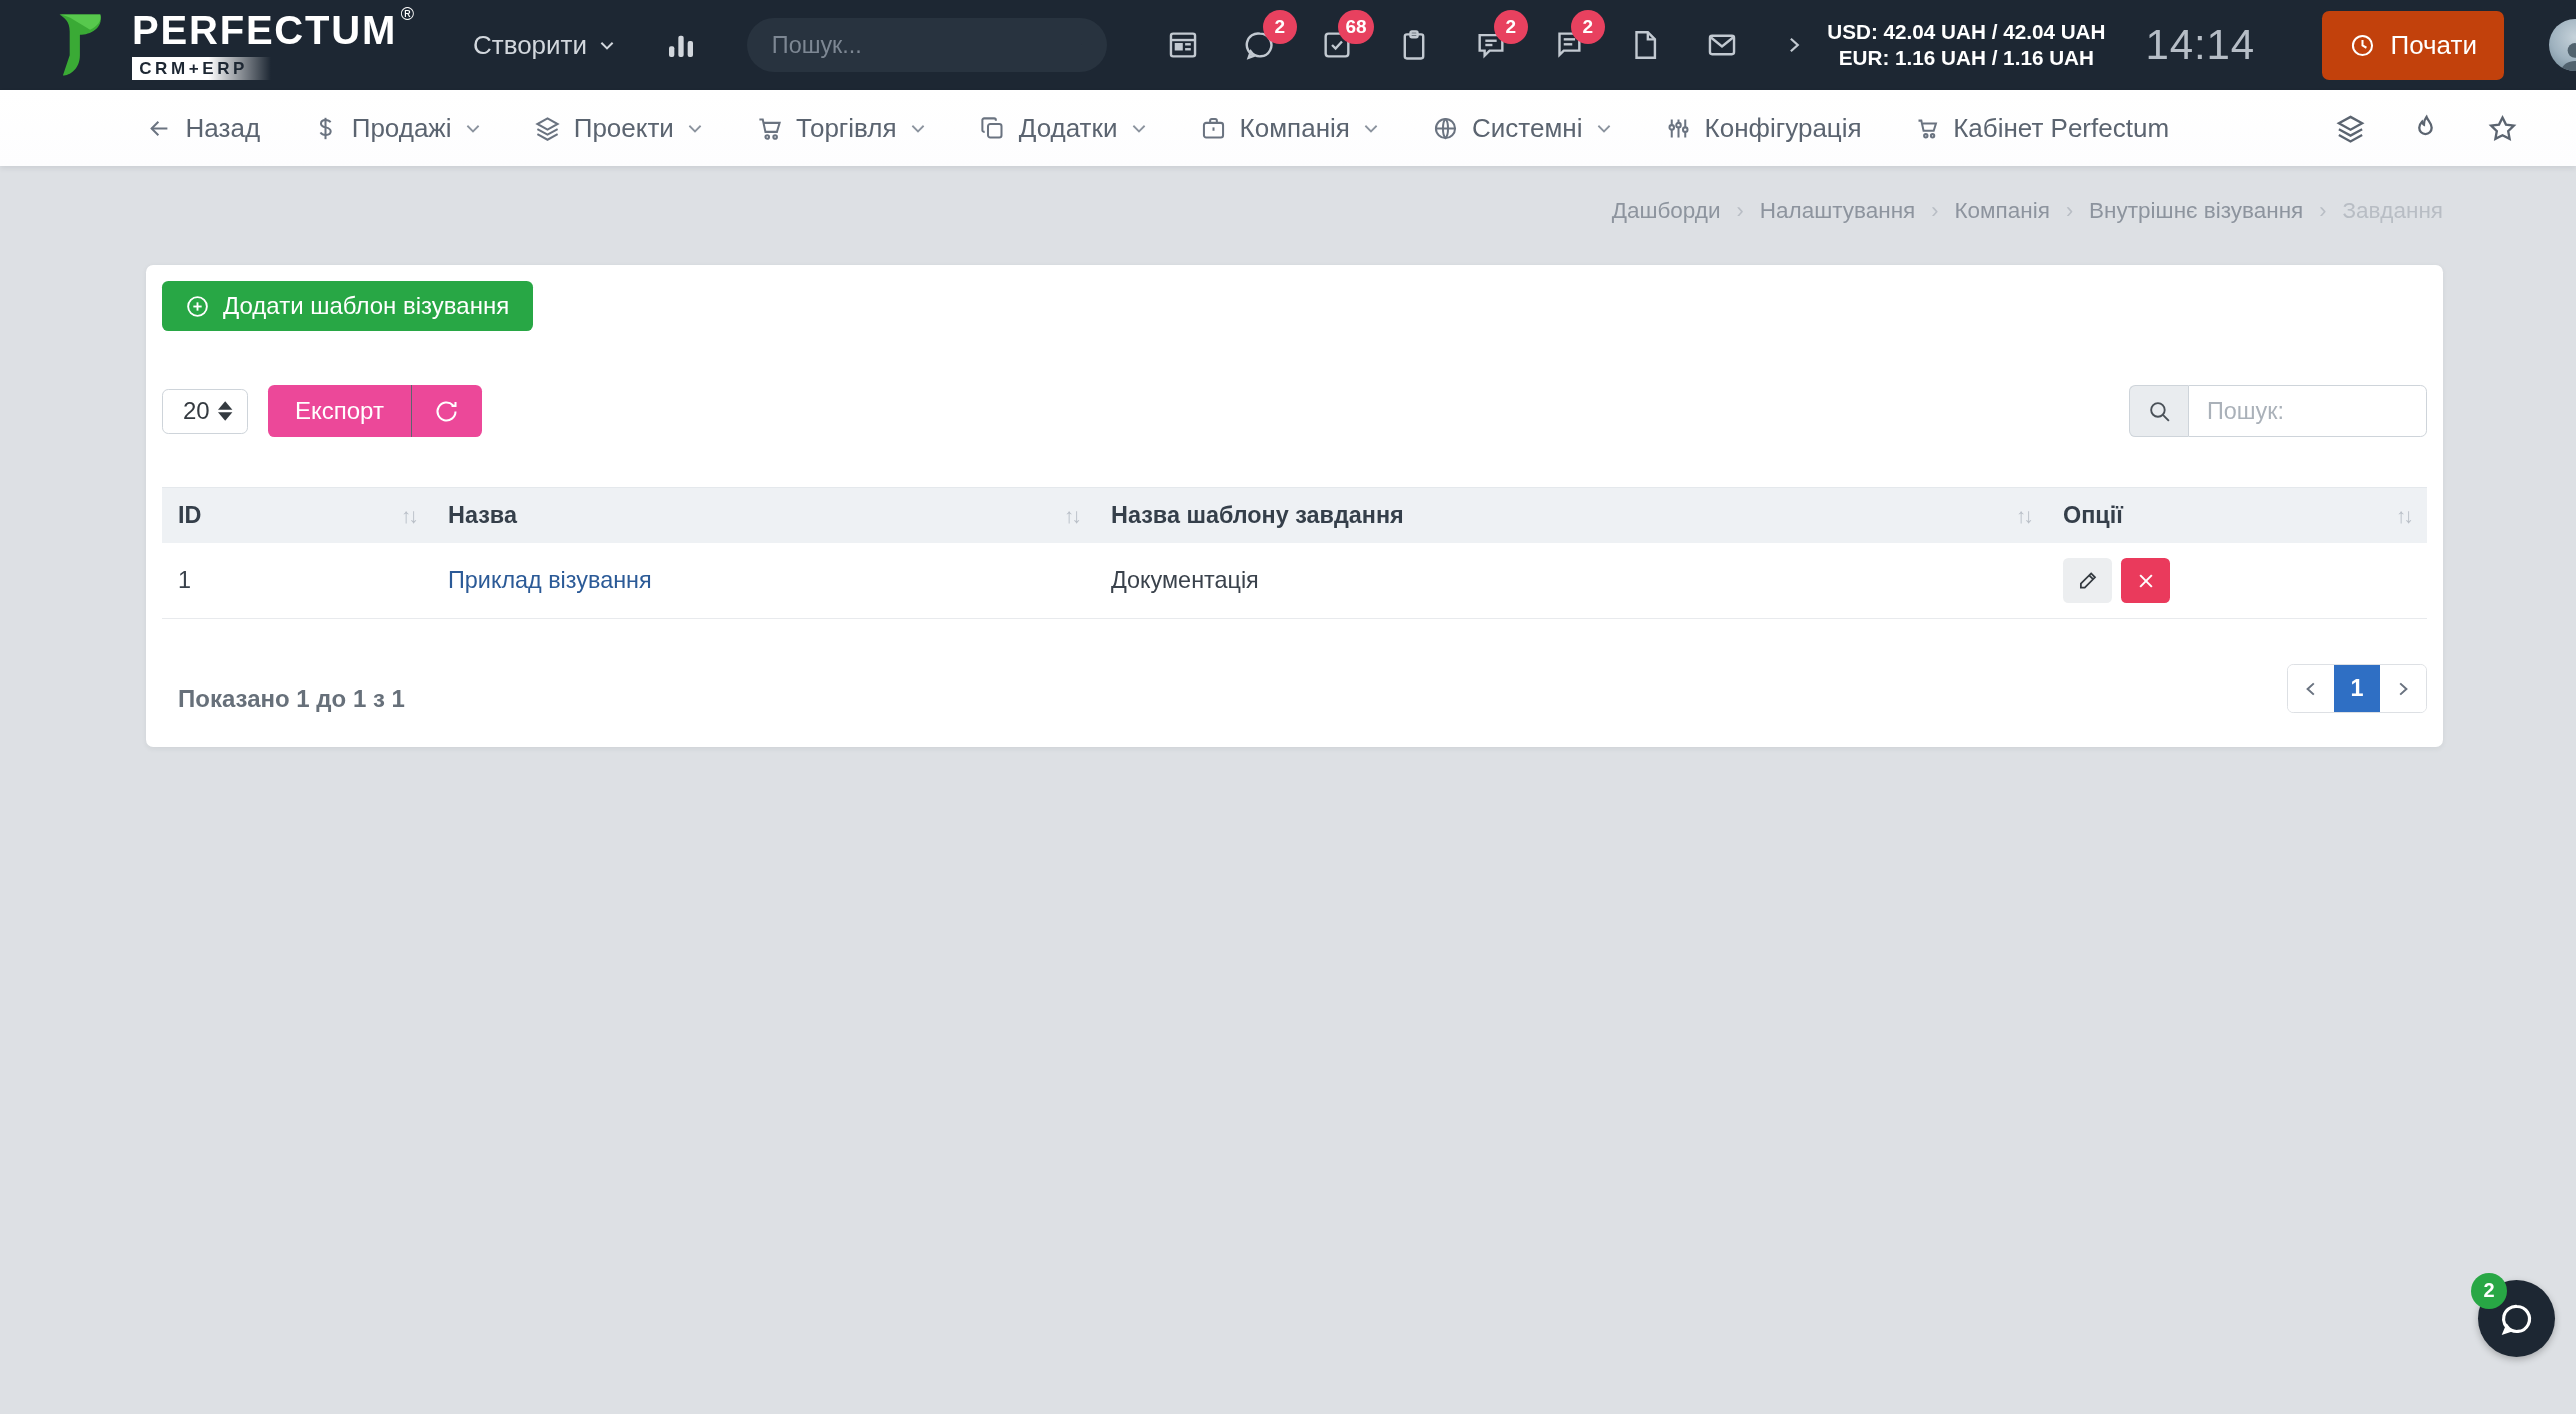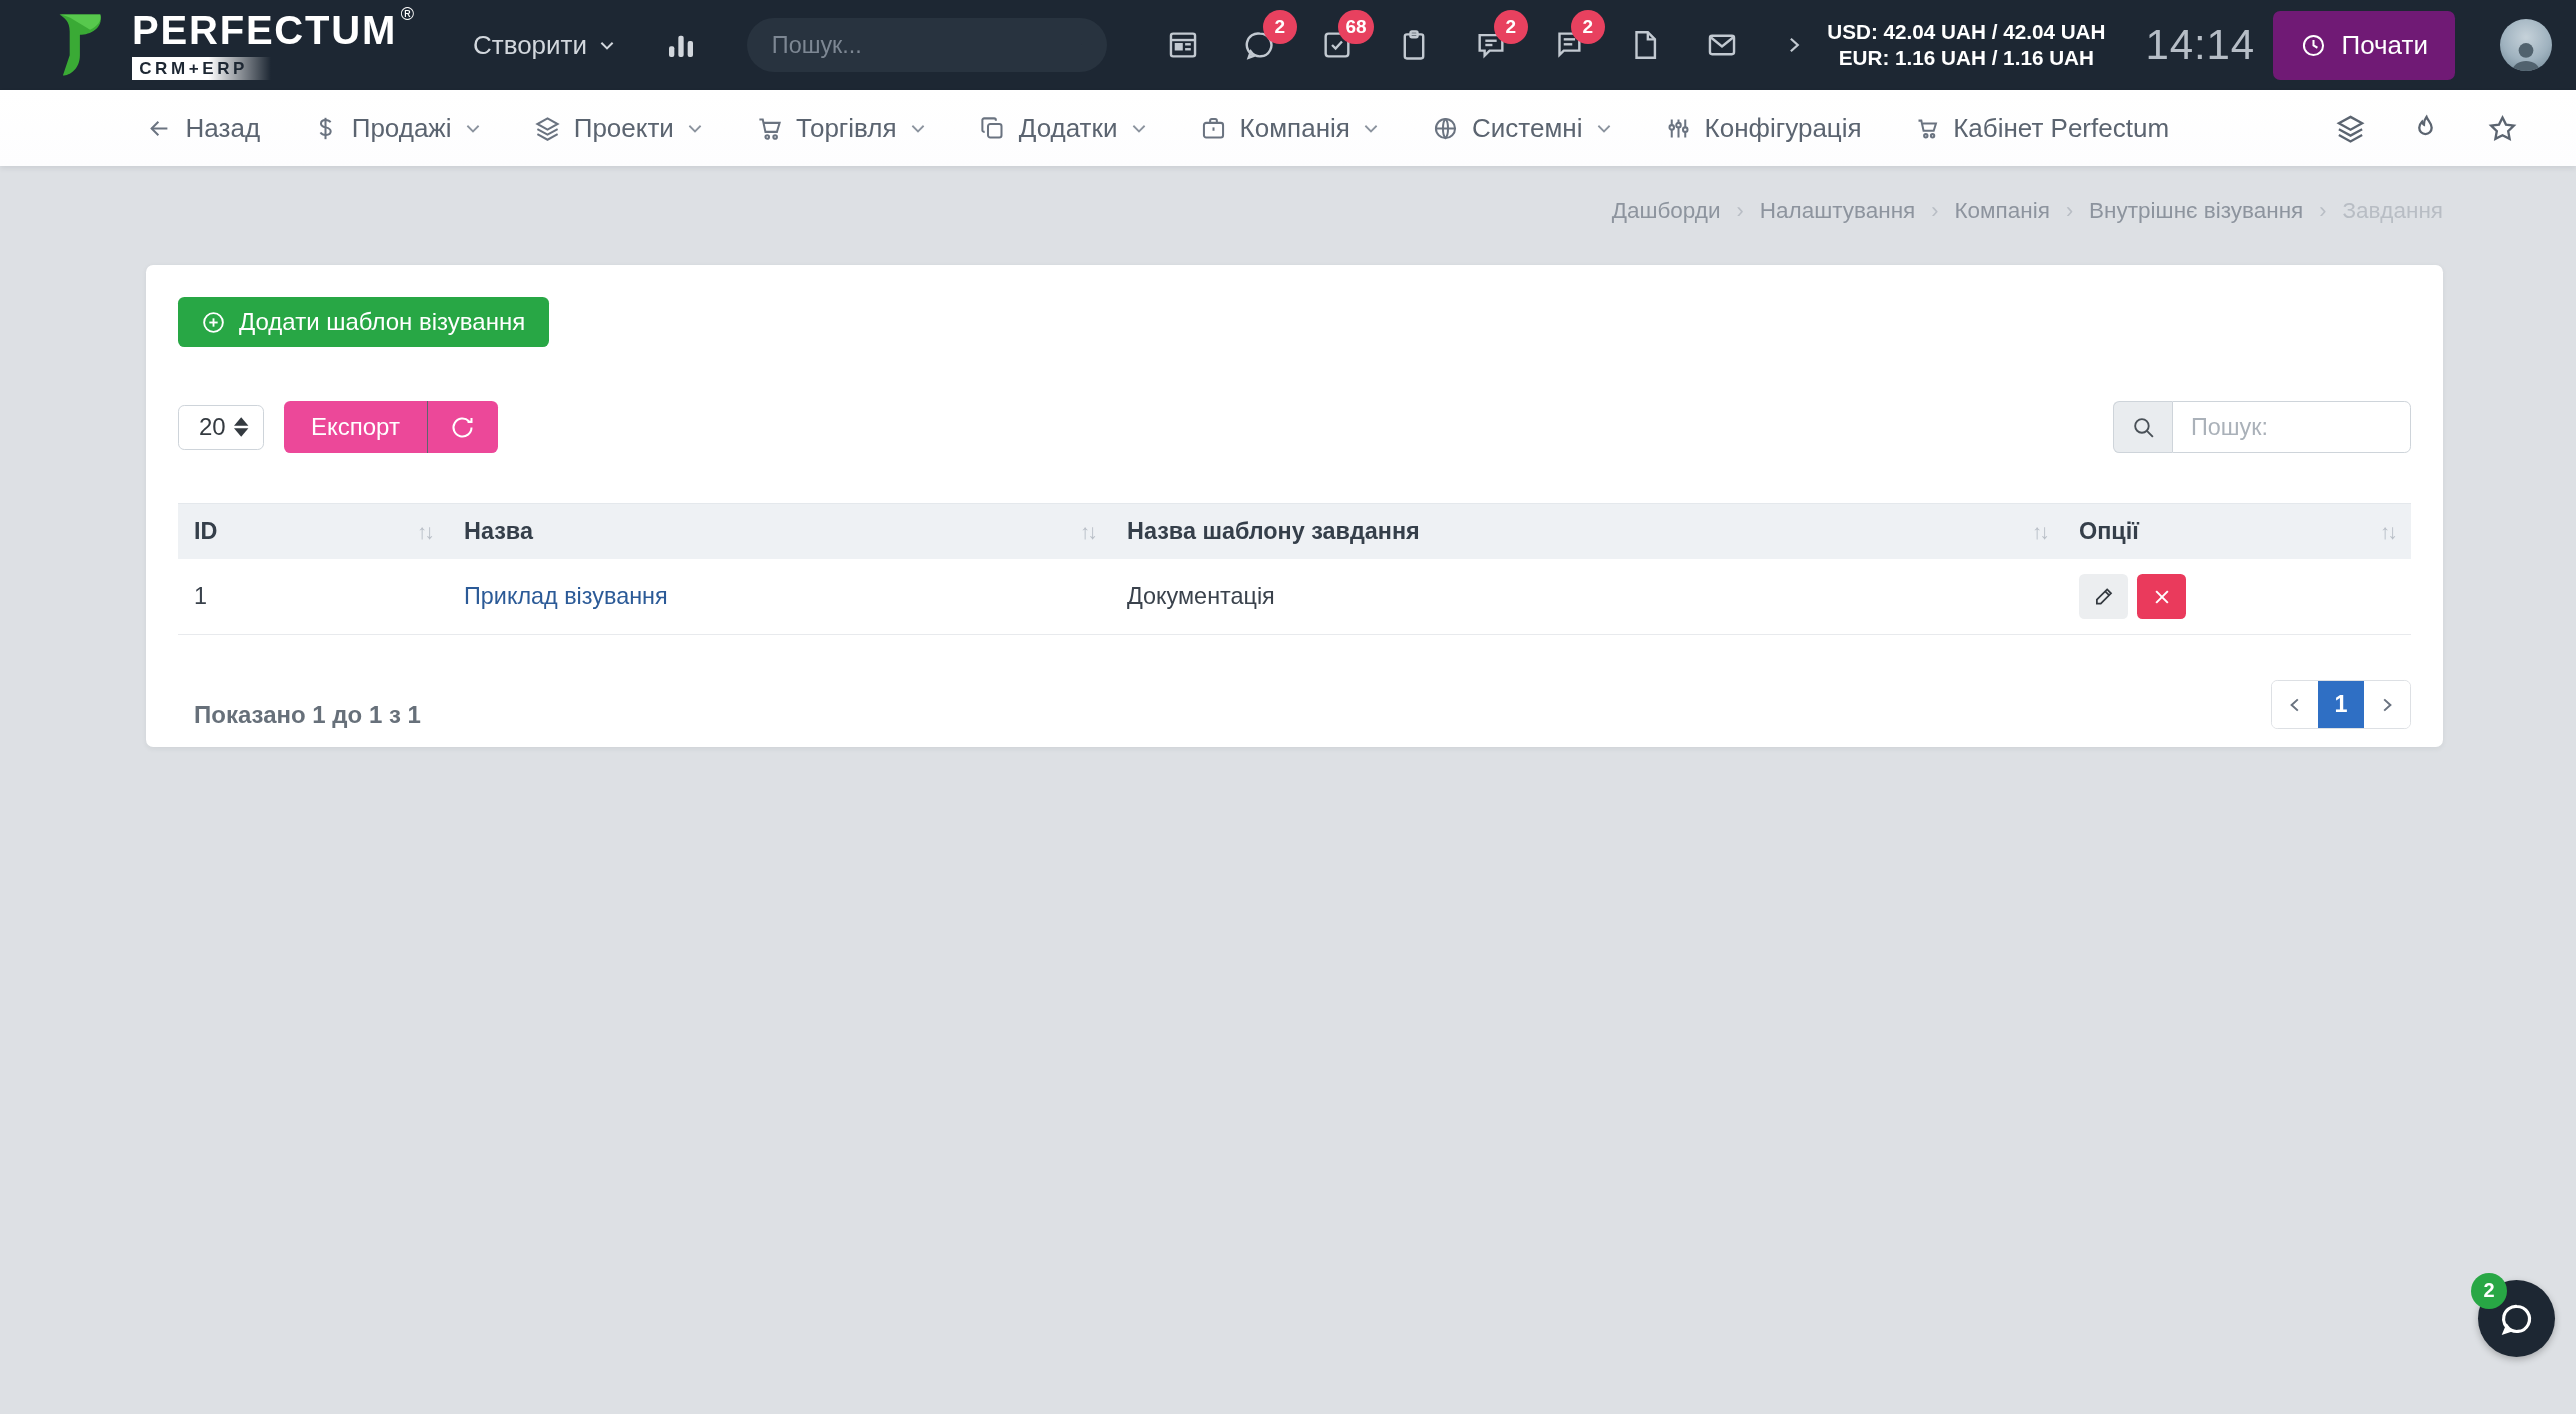--- a/index.html
+++ b/index.html
@@ -50,21 +50,21 @@
   .badge {
     position:absolute; top:-18px; right:-20px; min-width:34px; height:34px;
     background:#e8415f; color:#fff; font-size:19px; font-weight:bold;
     border-radius:17px; display:flex; align-items:center; justify-content:center;
     padding:0 7.2px;
   }
   .rates-chev { color:#c2c9d1; margin-left:45px; cursor:pointer; }
   .currency { margin-left:23.4px; text-align:center; color:#fff; font-weight:bold; font-size:20.7px; line-height:1.25; white-space:nowrap; }
   .clock-time { margin-left:40px; font-size:42px; color:#b6bdc6; letter-spacing:0.9px; }
   .start-btn {
-    margin-left:18px; background:#701a75; border:none; color:#fff;
+    margin-left:67px; background:#c2410c; border:none; color:#fff;
     font-size:26px; font-family:inherit; display:flex; align-items:center; gap:14.4px;
     padding:0 27px; height:69px; border-radius:7.2px; cursor:pointer;
   }
   .avatar-wrap { display:flex; align-items:center; gap:12.6px; margin-left:45px; cursor:pointer; }
   .avatar {
     width:52px; height:52px; border-radius:50%;
     background:radial-gradient(circle at 50% 35%, #c6d2da 0%, #9fb2bf 55%, #6c8391 100%);
     position:relative; overflow:hidden;
   }
   .avatar svg { position:absolute; bottom:-3.6px; left:50%; transform:translateX(-50%); color:#51626e; }
@@ -89,21 +89,21 @@
     padding:32px 133px 0 0; gap:16px; font-size:22.5px; color:#8d949e;
   }
   .breadcrumb .sep { color:#b9bec5; font-size:21.6px; }
   .breadcrumb .bc-link { cursor:pointer; }
   .breadcrumb .bc-active { color:#b8bdc4; }
 
   
   .card {
     position:absolute; left:146px; top:265px; width:2297px; height:482px;
     background:#fff; border-radius:7.2px; box-shadow:0 1.8px 5.4px rgba(40,50,60,0.07);
-    padding:32px;
+    padding:16px;
   }
   .add-btn {
     background:#28a745; border:none; color:#fff; font-family:inherit;
     font-size:24px; display:flex; align-items:center; gap:12.6px;
     height:50px; padding:0 23.4px; border-radius:6.3px; cursor:pointer;
   }
   .controls-row { margin-top:54px; display:flex; align-items:center; }
   .page-size {
     width:86px; height:45px; border:0.9px solid #ced4da; border-radius:6.3px;
     display:flex; align-items:center; justify-content:space-between;

